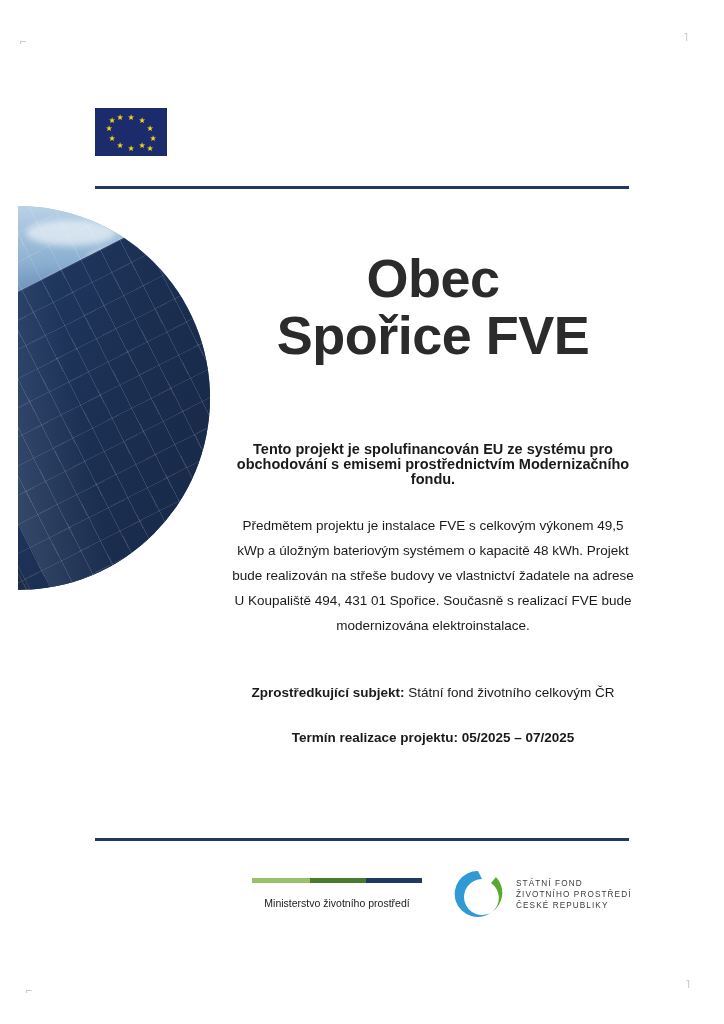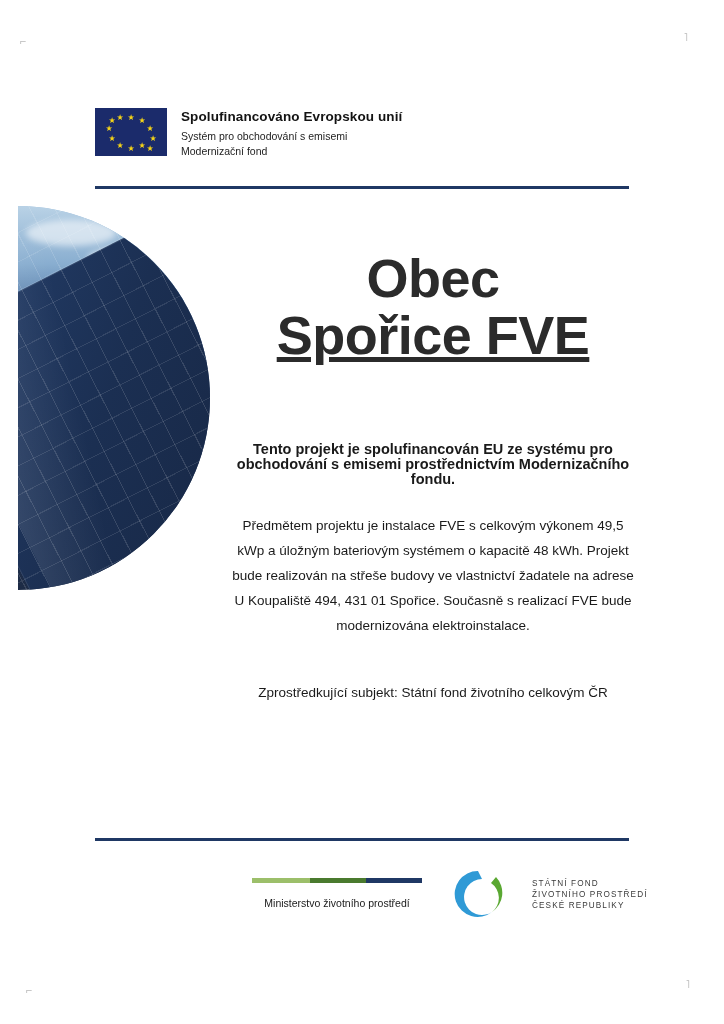--- a/index.html
+++ b/index.html
@@ -135,21 +135,21 @@
     text-align: center;
   }
   .doc-title {
     font-size: 54px;
     font-weight: bold;
     color: #2b2b2b;
     line-height: 1.06;
     letter-spacing: -0.5px;
     margin: 0 0 0 0;
   }
-  .doc-title .line2 { display: block; text-decoration: underline; }
+  .doc-title .line2 { display: block; }
 
   .lead {
     margin-top: 78px;
     font-size: 14.5px;
     font-weight: bold;
     line-height: 15px;
     color: #1a1a1a;
   }
   .body-text {
     margin-top: 26px;
@@ -157,21 +157,21 @@
     line-height: 25px;
     color: #1a1a1a;
   }
   .meta {
     margin-top: 42px;
     font-size: 13.5px;
     line-height: 25px;
     color: #1a1a1a;
   }
   .meta .row { margin-bottom: 20px; }
-  .meta b { font-weight: normal; }
+  .meta b { font-weight: bold; }
 
   
   .footer {
     position: absolute;
     left: 0; right: 0;
     top: 862px;
     height: 80px;
   }
   .mzp {
     position: absolute;
@@ -192,21 +192,21 @@
   .mzp-label {
     font-size: 10.5px;
     color: #1a1a1a;
   }
   .sfzp {
     position: absolute;
     left: 452px;
     top: 6px;
     display: flex;
     align-items: center;
-    gap: 28px;
+    gap: 12px;
   }
   .sfzp-mark {
     width: 52px; height: 52px;
     position: relative;
     flex: none;
   }
   .sfzp-lines {
     font-size: 8.2px;
     line-height: 11px;
     letter-spacing: 1.1px;
@@ -230,25 +230,20 @@
     <span class="star" style="left:54px; top:27px;">★</span>
     <span class="star" style="left:51px; top:37px;">★</span>
     <span class="star" style="left:43px; top:34px;">★</span>
     <span class="star" style="left:32px; top:37px;">★</span>
     <span class="star" style="left:21px; top:34px;">★</span>
     <span class="star" style="left:13px; top:27px;">★</span>
     <span class="star" style="left:10px; top:17px;">★</span>
     <span class="star" style="left:13px; top:9px;">★</span>
     <span class="star" style="left:21px; top:6px;">★</span>
   </div>
-  <div class="eu-texts">
-    <div class="eu-title">Spolufinancováno Evropskou unií</div>
-    <div class="eu-sub">Systém pro obchodování s emisemi</div>
-    <div class="eu-sub">Modernizační fond</div>
-  </div>
 </div>
 
 <div class="rule rule-top"></div>
 
 <div class="photo">
   <div class="sky"></div>
   <div class="cloud" style="left:8px; top:14px; width:90px; height:26px;"></div>
   <div class="cloud" style="left:70px; top:40px; width:120px; height:22px;"></div>
   <div class="panel" style="top:60px; height:380px;"></div>
   <div class="grid"></div>
@@ -262,20 +257,24 @@
   </h1>
 
   <p class="lead">Tento projekt je spolufinancován EU ze systému pro obchodování s emisemi prostřednictvím Modernizačního fondu.</p>
 
   <p class="body-text">Předmětem projektu je instalace FVE s celkovým výkonem 49,5 kWp a úložným bateriovým systémem o kapacitě 48 kWh. Projekt bude realizován na střeše budovy ve vlastnictví žadatele na adrese U Koupaliště 494, 431 01 Spořice. Současně s realizací FVE bude modernizována elektroinstalace.</p>
 
   <div class="meta">
     <div class="row">
       <b>Zprostředkující subjekt:</b>
       <span>Státní fond životního celkovým ČR</span>
+    </div>
+    <div class="row">
+      <b>Termín realizace projektu:</b>
+      <b>05/2025 – 07/2025</b>
     </div>
   </div>
 </div>
 
 <div class="rule rule-bottom"></div>
 
 <div class="footer">
   <div class="mzp">
     <div class="mzp-bars">
         <i></i>

